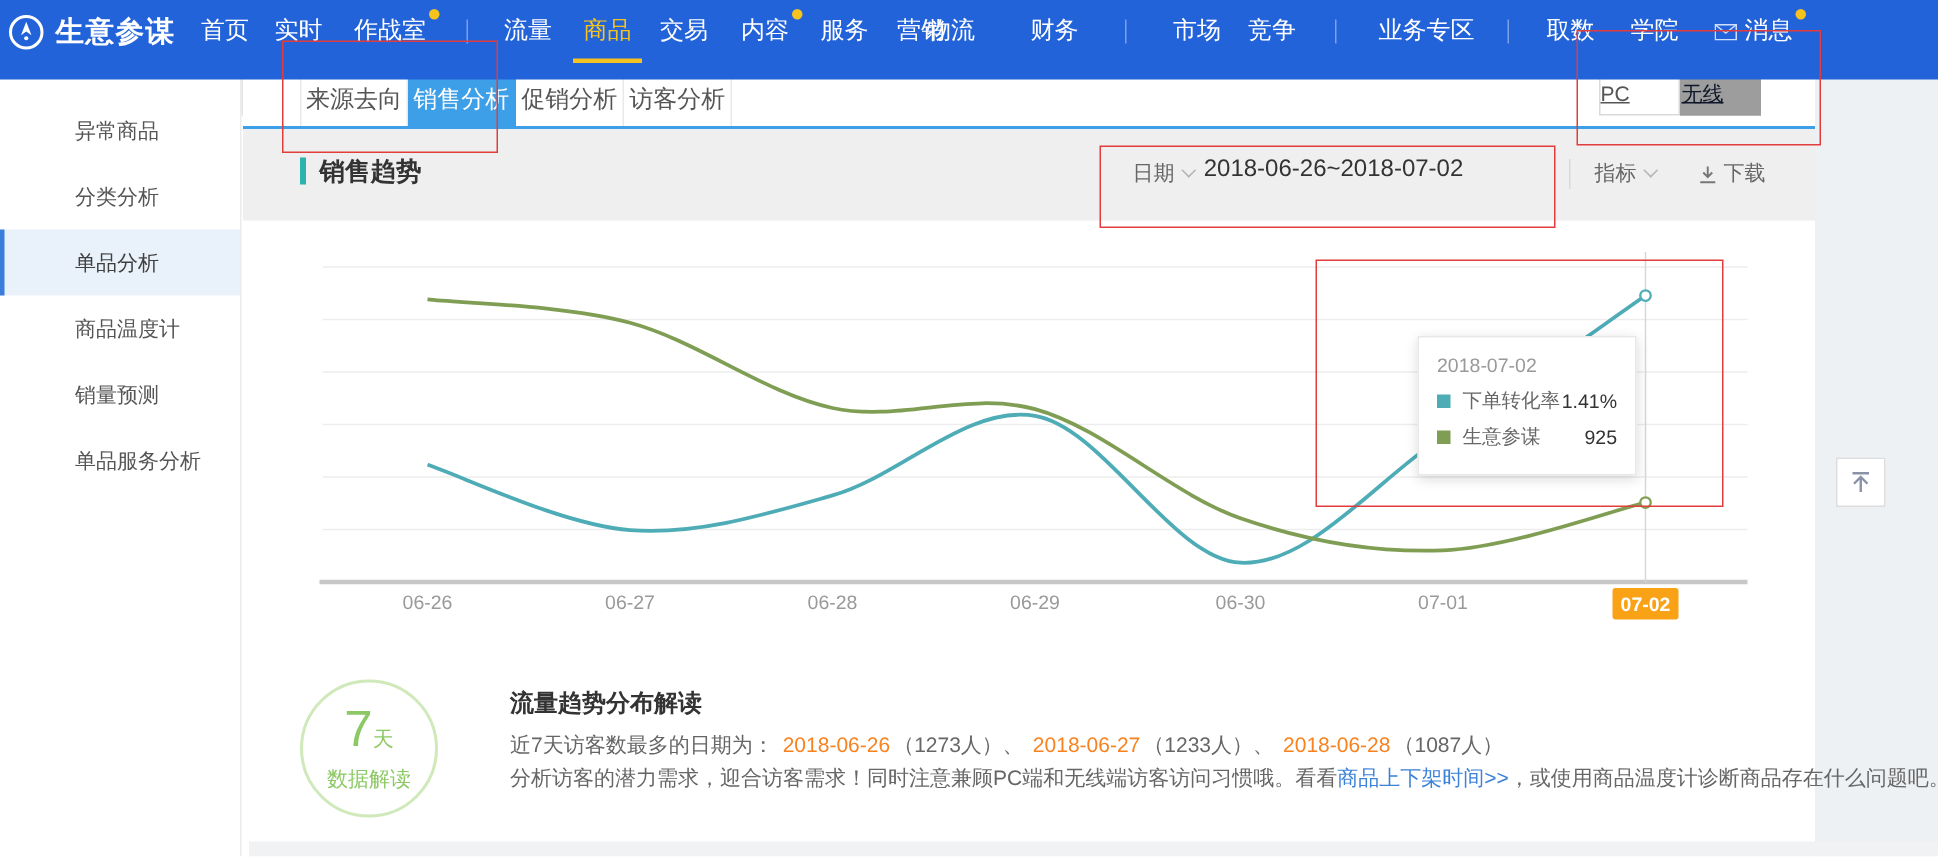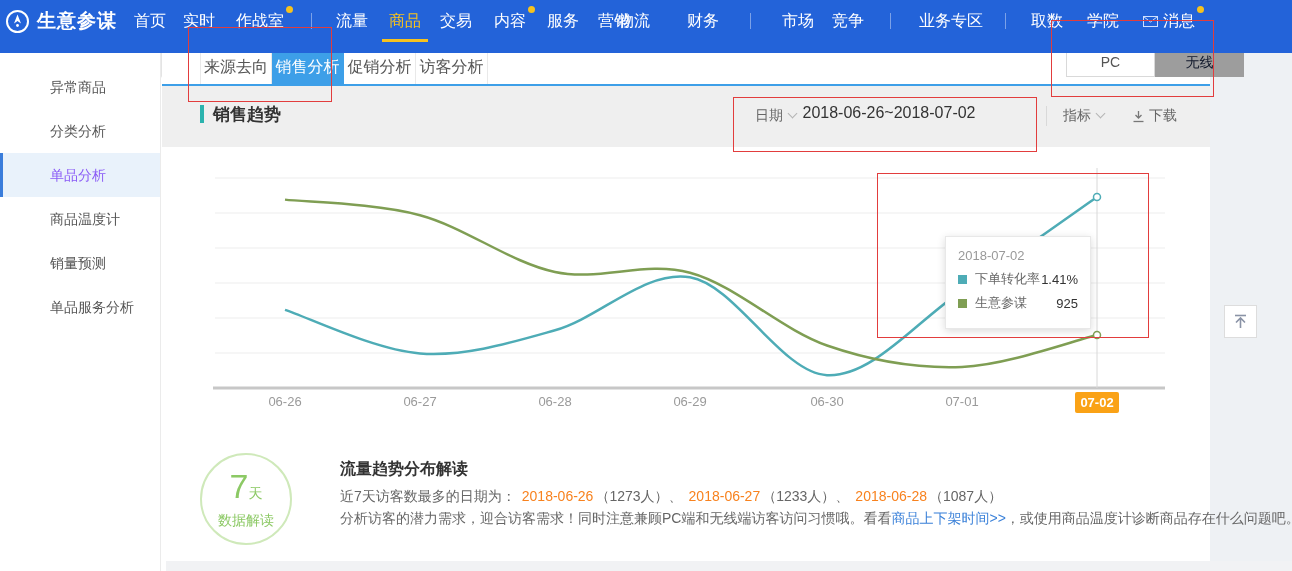--- a/index.html
+++ b/index.html
@@ -14,56 +14,56 @@
   .nav-item { position:absolute; top:0; height:42px; line-height:42px; font-size:16px; color:#fff; cursor:pointer; white-space:nowrap; }
   .nav-item.active { color:#f6c21e; }
   .nav-item.active::after { content:""; position:absolute; left:50%; transform:translateX(-50%); bottom:0; width:46px; height:3px; background:#f6c21e; }
   .nav-dot { position:absolute; top:6px; right:-9px; width:7px; height:7px; border-radius:50%; background:#f6c21e; }
   .nav-div { position:absolute; top:13px; width:1px; height:16px; background:rgba(255,255,255,.4); }
   .msg-item { display:flex; align-items:center; gap:5px; }
 
   
   .sidebar { position:absolute; left:0; top:42px; width:161px; height:529px; background:#fff; border-right:1px solid #ebebeb; overflow:hidden; z-index:5; }
   .side-item { position:absolute; left:0; width:161px; height:44px; line-height:44px; padding-left:50px; font-size:14px; color:#555; cursor:pointer; white-space:nowrap; }
-  .side-item.active { background:#e9f2fb; color:#8b5cf6; border-left:3px solid #3a7ddb; padding-left:47px; }
+  .side-item.active { background:#e9f2fb; color:#404040; border-left:3px solid #3a7ddb; padding-left:47px; }
   .side-scroll { position:absolute; left:161px; top:44px; width:5px; height:34px; background:#e4e4e4; border-radius:3px; z-index:6; }
 
   
   .content-bg { position:absolute; left:162px; top:42px; width:1048px; height:529px; background:#fff; }
   .gutter { position:absolute; left:1210px; top:42px; width:82px; height:529px; background:#eef1f4; }
   .bottom-strip { position:absolute; left:166px; top:561px; width:1126px; height:10px; background:#f1f2f4; }
 
   
   .tabbar { position:absolute; left:162px; top:42px; width:1048px; height:44px; background:#fff; border-bottom:2px solid #3d9fe8; z-index:10; }
   .tabs { position:absolute; left:38px; top:6px; display:flex; }
   .tab { width:72px; height:36px; line-height:36px; text-align:center; font-size:16px; color:#555; background:#fff; border:1px solid #e9e9e9; border-left:none; border-bottom:none; cursor:pointer; }
   .tab:first-child { border-left:1px solid #e9e9e9; }
   .tab.active { background:#3d9fe8; color:#fff; border-color:#3d9fe8; }
   .toggle { position:absolute; left:904px; top:5px; display:flex; }
-  .toggle-btn { width:89px; height:30px; line-height:28px; text-align:center; font-size:14px; cursor:pointer; }
+  .toggle-btn { width:54px; height:30px; line-height:28px; font-size:14px; cursor:pointer;text-decoration:underline; }
   .toggle-btn.pc { background:#fff; border:1px solid #d9d9d9; color:#555; }
   .toggle-btn.active { background:#9d9d9d; border:1px solid #9d9d9d; color:#0f172a; }
 
   
   .band { position:absolute; left:162px; top:86px; width:1048px; height:61px; background:#efefef; }
   .panel-marker { position:absolute; left:200px; top:105px; width:4px; height:18px; background:#2bb3ae; }
   .panel-title { position:absolute; left:213px; top:103px; font-size:17px; font-weight:bold; color:#333; }
   .filter-label { position:absolute; top:107px; font-size:14px; color:#666; cursor:pointer; }
   .caret { display:inline-block; width:7px; height:7px; border-right:1.5px solid #b5b5b5; border-bottom:1.5px solid #b5b5b5; transform:rotate(45deg); margin-left:6px; vertical-align:3px; }
   .date-range { position:absolute; left:800px; top:104px; width:178px; text-align:center; font-size:16px; color:#333; cursor:pointer; }
   .filter-div { position:absolute; left:1046px; top:106px; width:1px; height:20px; background:#d9d9d9; }
   .download { position:absolute; left:1132px; top:107px; font-size:14px; color:#666; display:flex; align-items:center; gap:4px; cursor:pointer; }
 
   
   #chart-svg { position:absolute; left:0; top:0; width:1292px; height:571px; pointer-events:none; z-index:8; }
   .xlabel { position:absolute; top:394px; width:56px; text-align:center; font-size:13px; color:#9a9a9a; z-index:9; }
   .xlabel.hl { width:44px; height:21px; line-height:21px; top:392px; background:#faa216; color:#fff; border-radius:2px; font-weight:bold; }
 
   
-  .tooltip { position:absolute; left:945px; top:236px; width:146px; height:93px; background:#fff; border:1px solid #e8e8e8; box-shadow:0 2px 8px rgba(0,0,0,.15); padding:11px 12px; z-index:12; }
+  .tooltip { position:absolute; left:945px; top:224px; width:146px; height:93px; background:#fff; border:1px solid #e8e8e8; box-shadow:0 2px 8px rgba(0,0,0,.15); padding:11px 12px; z-index:12; }
   .tt-date { color:#999; font-size:13px; margin-bottom:7px; }
   .tt-row { display:flex; align-items:center; margin-top:6px; font-size:13px; color:#666; }
   .tt-sq { width:9px; height:9px; margin-right:8px; flex:none; }
   .tt-val { margin-left:auto; color:#333; }
 
   
   .anno { position:absolute; border:1px solid #e23d3d; pointer-events:none; z-index:40; }
   #anno1 { left:188px; top:27px; width:144px; height:75px; }
   #anno2 { left:1051px; top:20px; width:163px; height:77px; }
   #anno3 { left:733px; top:97px; width:304px; height:55px; }

